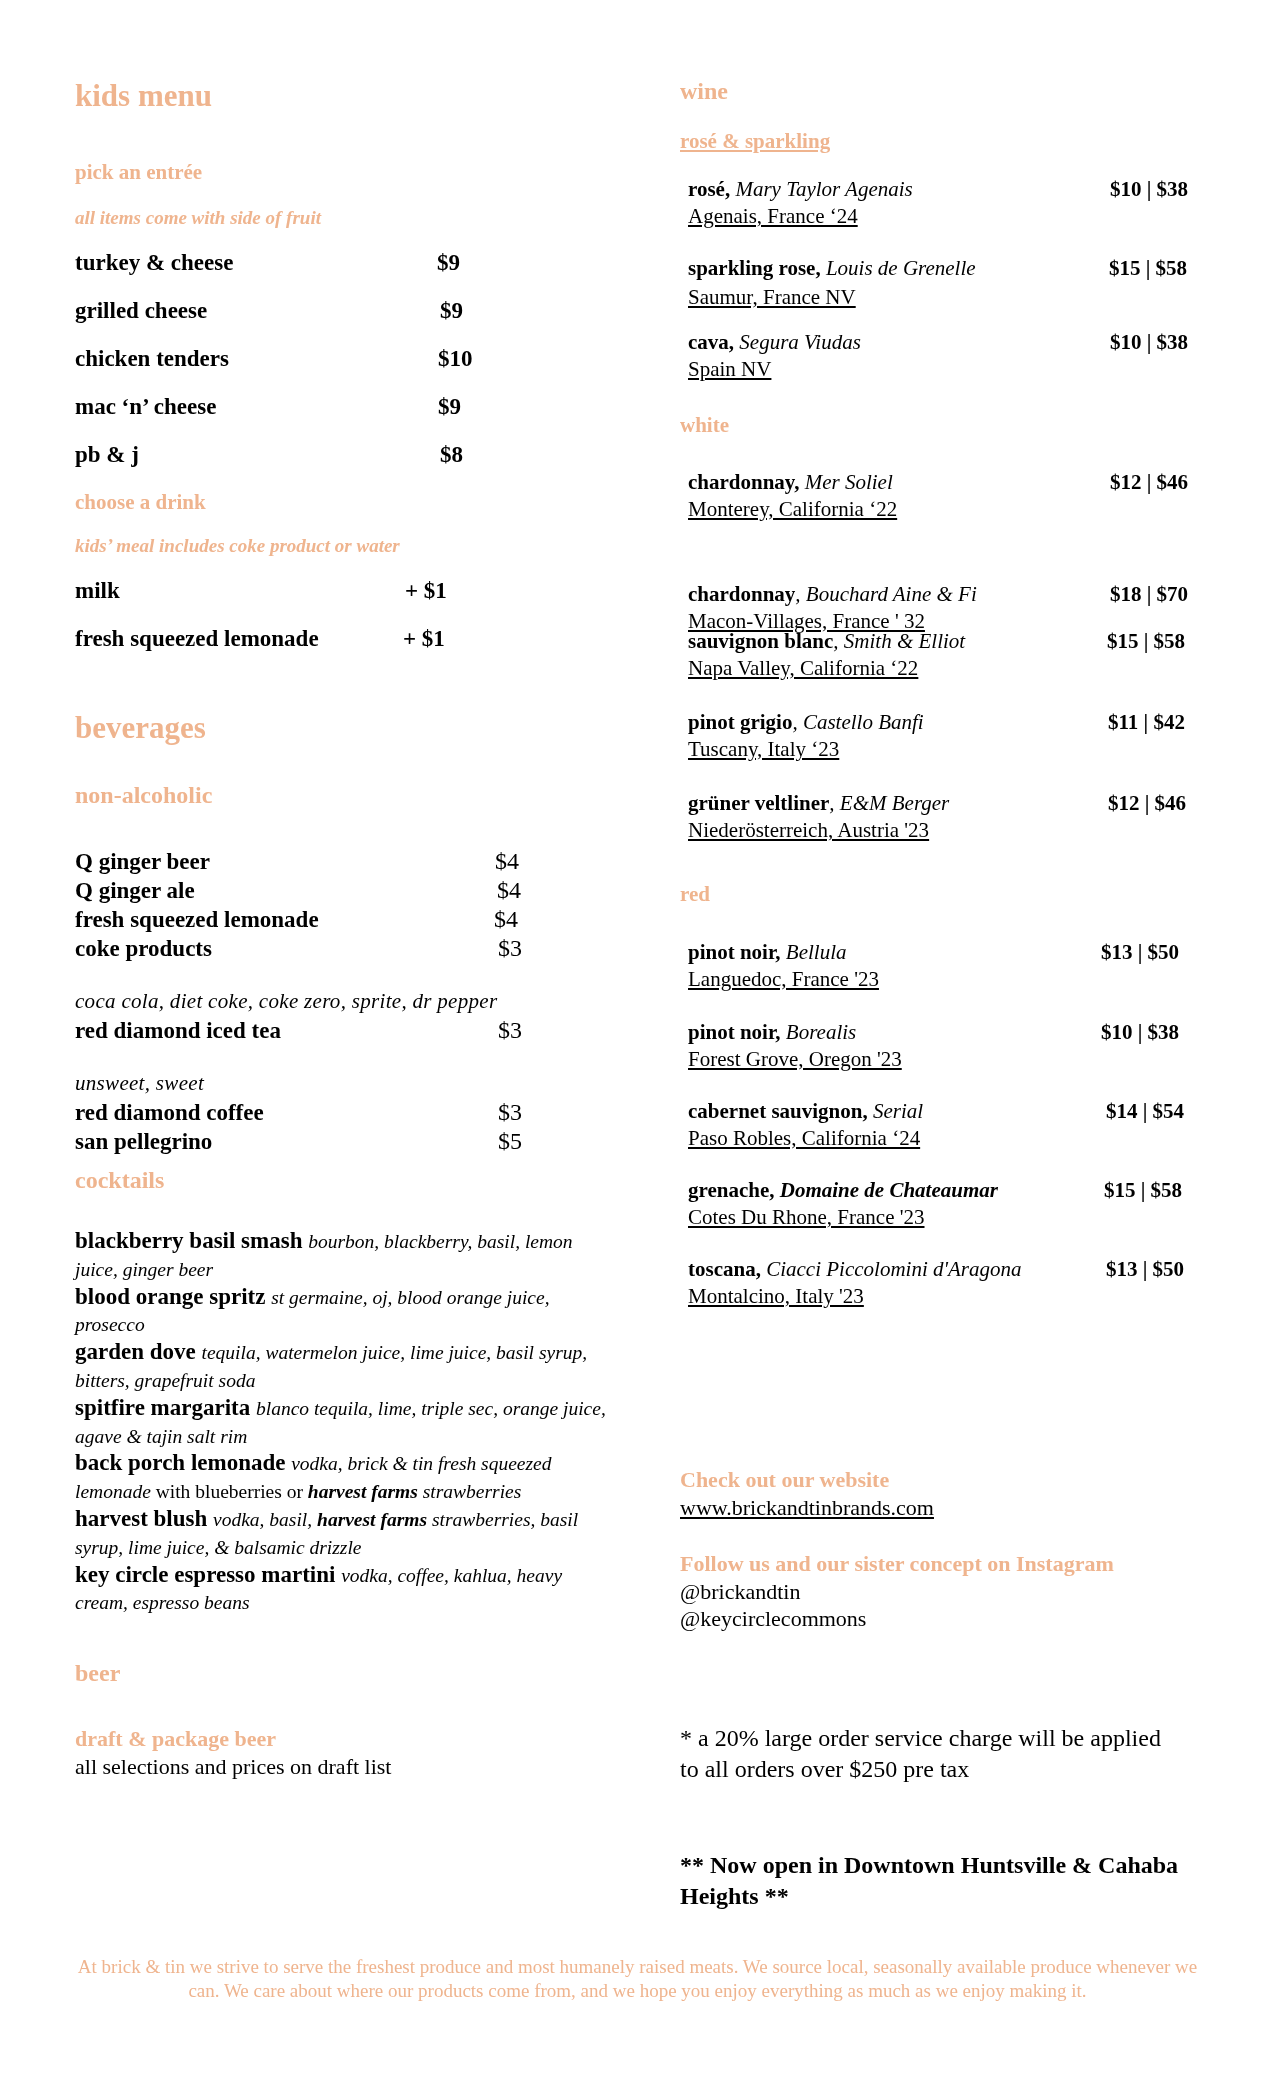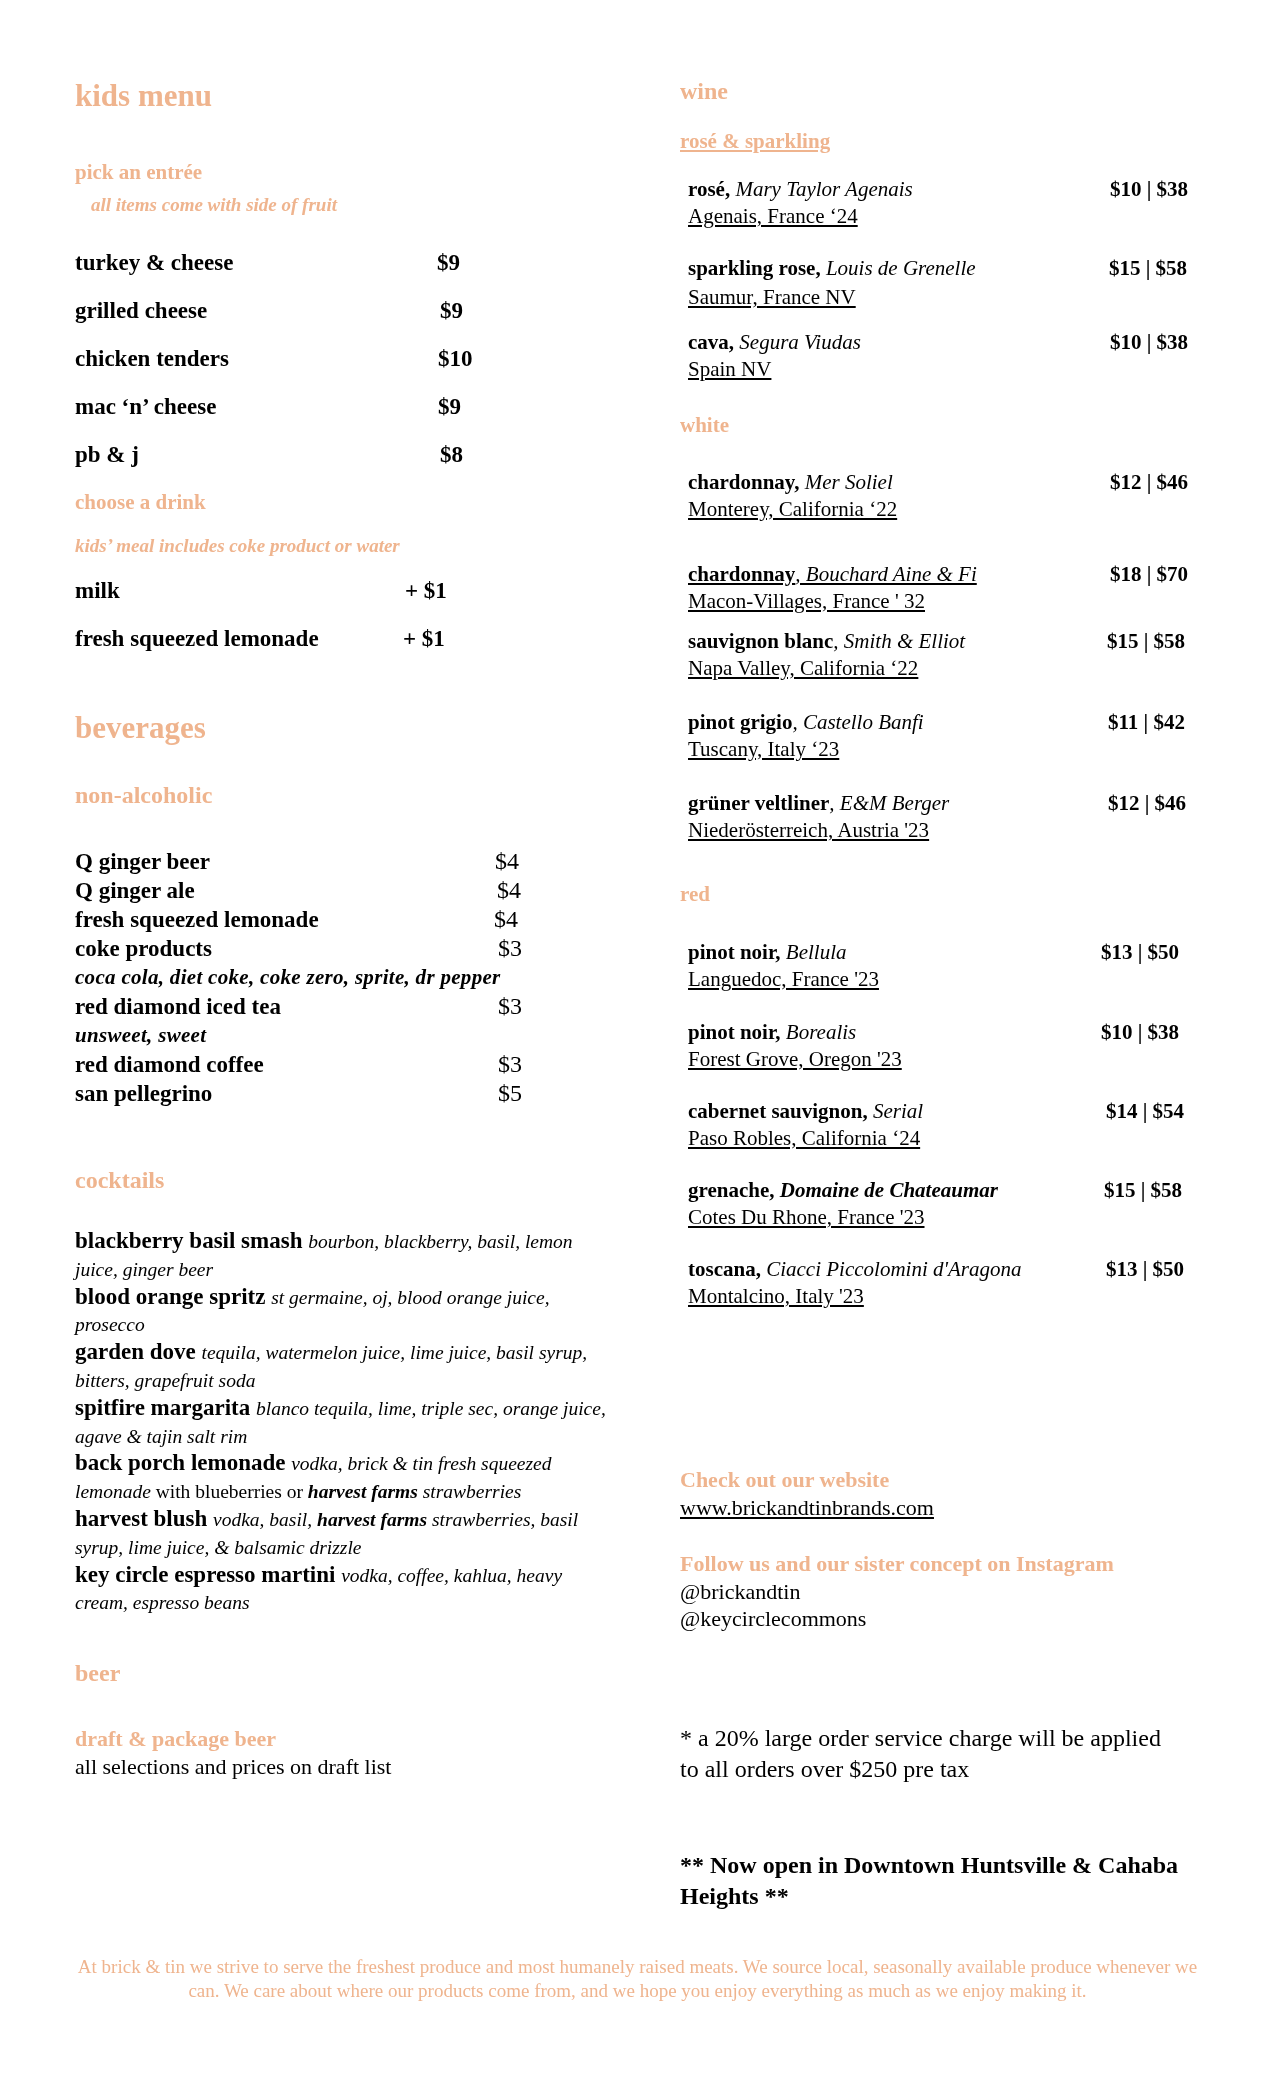--- a/index.html
+++ b/index.html
@@ -6,21 +6,21 @@
   body { width:1275px; height:2100px; position:relative; overflow:hidden;
          font-family:"Liberation Serif", "DejaVu Serif", serif; color:#000; }
   .abs { position:absolute; }
   .peach { color:#efb48e; }
   .h1 { font-size:31px; font-weight:bold; }
   .h2 { font-size:24px; font-weight:bold; }
   .h3 { font-size:21px; font-weight:bold; }
   .note { font-size:19px; font-weight:bold; font-style:italic; }
   .kid-row { font-size:23px; font-weight:bold; white-space:nowrap; }
   .bev-row { font-size:23px; font-weight:bold; line-height:29px; white-space:nowrap; }
-  .bev-desc { font-size:21px; font-style:italic; font-weight:bold; line-height:29px; letter-spacing:0.3px; }
+  .bev-desc { font-size:21px; font-style:italic; font-weight:normal; line-height:29px; letter-spacing:0.3px;margin-top:24px; }
   .bev-price { font-weight:normal; font-size:24px; }
   .cocktails { font-size:23px; line-height:26.8px; width:540px; }
   .cocktail-name { font-weight:bold; font-size:23px; }
   .cocktail-desc { font-style:italic; font-size:19.5px; }
   .plain { font-style:normal; font-weight:normal; }
   .bi { font-weight:bold; font-style:italic; }
   .wine-item { font-size:21px; width:520px;margin-left:8px; }
   .wine-line1 { white-space:nowrap; height:27px; position:relative; }
   .wine-grape { font-weight:bold; }
   .wine-producer { font-style:italic; }
@@ -28,21 +28,21 @@
   .wine-region { text-decoration:underline; white-space:nowrap; }
   .info { font-size:22px; line-height:27px; }
   .footer { font-size:19px; line-height:24px; text-align:center; width:1135px; left:70px; }
 </style>
 </head>
 <body>
 
 <div class="abs peach h1" style="left:75px;top:78px;">kids menu</div>
 
 <div class="abs peach h3" style="left:75px;top:160px;">pick an entrée</div>
-<div class="abs peach note" style="left:75px;top:194px;margin-left:16px;">all items come with side of fruit</div>
+<div class="abs peach note" style="left:75px;top:207px;">all items come with side of fruit</div>
 
 <div>
   <div class="abs kid-row" style="left:75px;top:250px;">turkey &amp; cheese</div>
   <div class="abs kid-row" style="left:437px;top:250px;">$9</div>
   <div class="abs kid-row" style="left:75px;top:298px;">grilled cheese</div>
   <div class="abs kid-row" style="left:440px;top:298px;">$9</div>
   <div class="abs kid-row" style="left:75px;top:346px;">chicken tenders</div>
   <div class="abs kid-row" style="left:438px;top:346px;">$10</div>
   <div class="abs kid-row" style="left:75px;top:394px;text-align:right;">mac ‘n’ cheese</div>
   <div class="abs kid-row" style="left:438px;top:394px;">$9</div>
@@ -149,21 +149,21 @@
   <div class="wine-line1"><span class="wine-grape">cava,</span> <span class="wine-producer">Segura Viudas</span><span class="wine-price" style="left:422px;">$10 | $38</span></div>
   <div class="wine-region">Spain NV</div>
 </div>
 
 <div class="abs peach h3" style="left:680px;top:413px;">white</div>
 
 <div class="abs wine-item" style="left:680px;top:470px;">
   <div class="wine-line1"><span class="wine-grape">chardonnay,</span> <span class="wine-producer">Mer Soliel</span><span class="wine-price" style="left:422px;">$12 | $46</span></div>
   <div class="wine-region">Monterey, California ‘22</div>
 </div>
-<div class="abs wine-item" style="left:680px;top:562px;text-decoration:underline;">
+<div class="abs wine-item" style="left:680px;top:582px;">
   <div class="wine-line1"><span class="wine-grape">chardonnay</span><span class="wine-producer">, Bouchard Aine &amp; Fi</span><span class="wine-price" style="left:422px;">$18 | $70</span></div>
   <div class="wine-region">Macon-Villages, France ' 32</div>
 </div>
 <div class="abs wine-item" style="left:680px;top:629px;">
   <div class="wine-line1"><span class="wine-grape">sauvignon blanc</span><span class="wine-producer">, Smith &amp; Elliot</span><span class="wine-price" style="left:419px;">$15 | $58</span></div>
   <div class="wine-region">Napa Valley, California ‘22</div>
 </div>
 <div class="abs wine-item" style="left:680px;top:710px;">
   <div class="wine-line1"><span class="wine-grape">pinot grigio</span><span class="wine-producer">,  Castello Banfi</span><span class="wine-price" style="left:420px;">$11 | $42</span></div>
   <div class="wine-region">Tuscany, Italy ‘23</div>

